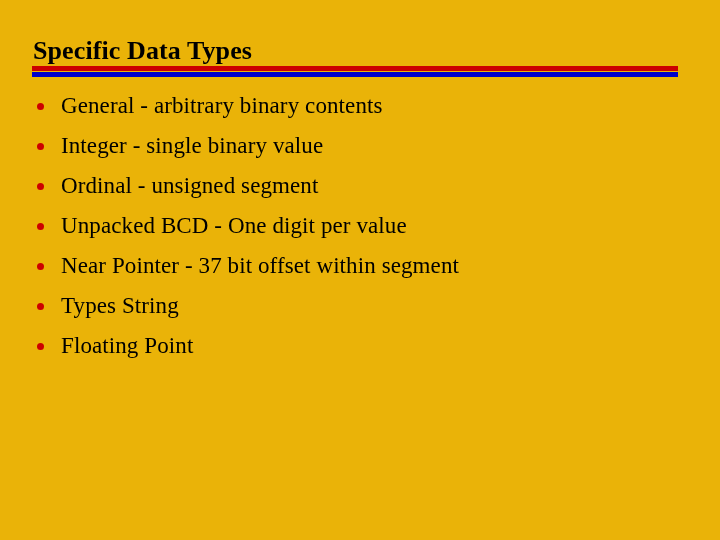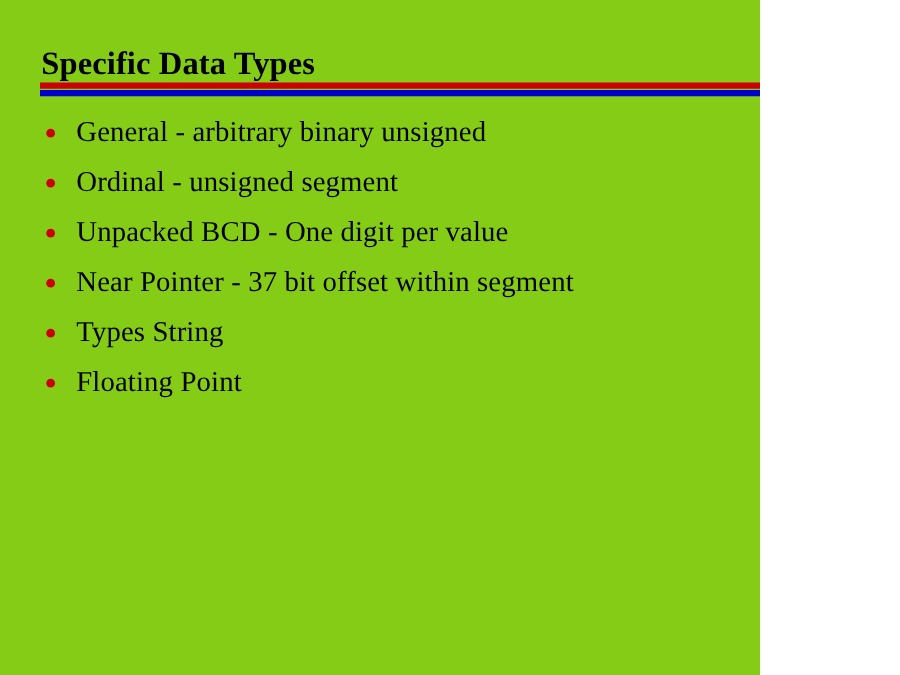--- a/index.html
+++ b/index.html
@@ -6,23 +6,23 @@
   html, body {
     margin: 0;
     padding: 0;
     background: #ffffff;
   }
   body {
     font-family: "Liberation Serif", "DejaVu Serif", serif;
   }
   #slide {
     position: relative;
-    width: 608px;
+    width: 720px;
     height: 540px;
-    background: #84cc16;
+    background: #eab308;
     overflow: hidden;
   }
   #slide-title {
     position: absolute;
     left: 33px;
     top: 36px;
     font-family: "Liberation Serif", "DejaVu Serif", serif;
     font-weight: bold;
     font-size: 26px;
     line-height: 30px;
@@ -88,23 +88,27 @@
   <div id="slide-title">Specific Data Types</div>
 
   <div class="rule" id="rule-red"></div>
 
   <div class="rule" id="rule-blue"></div>
 
   <ul id="bullet-list">
 
     <li class="bullet-item">
       <span class="bullet-marker"></span>
-      <span class="bullet-text">General - arbitrary binary unsigned</span>
+      <span class="bullet-text">General - arbitrary binary contents</span>
     </li>
 
+    <li class="bullet-item">
+      <span class="bullet-marker"></span>
+      <span class="bullet-text">Integer - single binary value</span>
+    </li>
 
     <li class="bullet-item">
       <span class="bullet-marker"></span>
       <span class="bullet-text">Ordinal - unsigned segment</span>
     </li>
 
     <li class="bullet-item">
       <span class="bullet-marker"></span>
       <span class="bullet-text">Unpacked BCD - One digit per value</span>
     </li>

